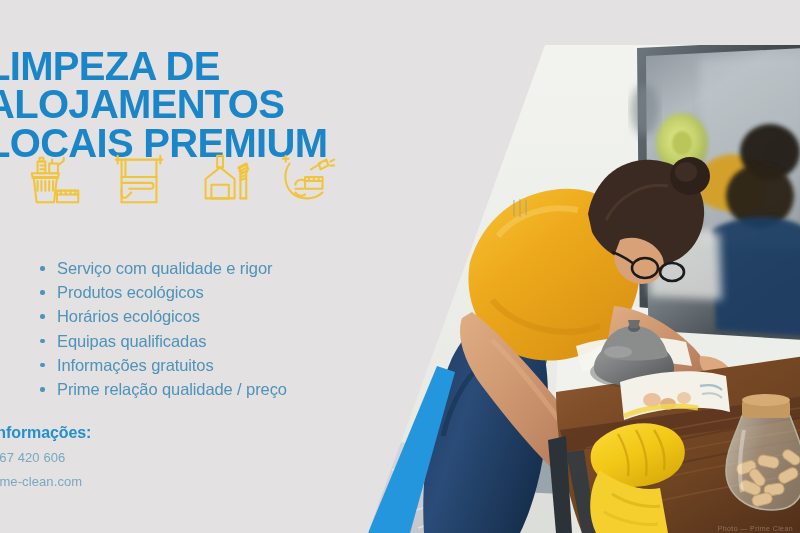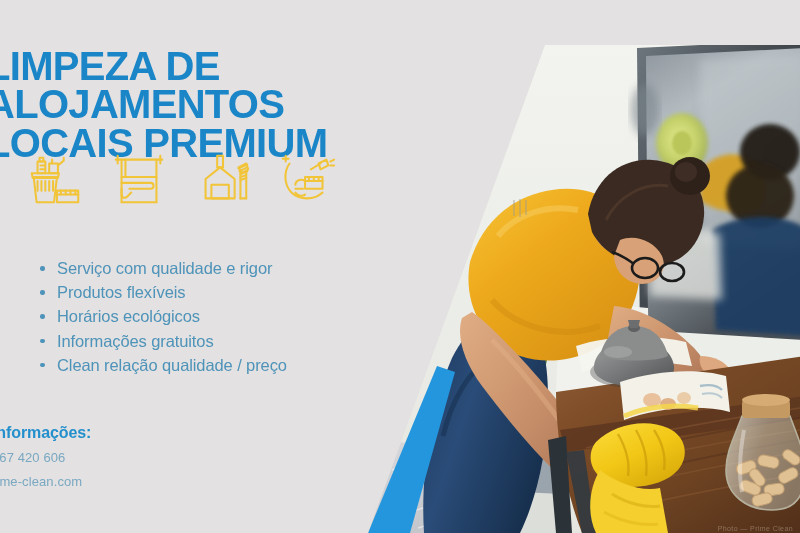--- a/index.html
+++ b/index.html
@@ -462,24 +462,25 @@
       <path d="M20 42 L28 42"></path>
       <path d="M20 46 C22 50 28 50 30 48"></path>
       <path d="M34 30 L34 34"></path>
         <path d="M39 30 L39 34"></path>
         <path d="M44 30 L44 34"></path>
     </svg>
   </div>
 
   <ul id="bullets">
     <li>Serviço com qualidade e rigor</li>
-    <li>Produtos flexíveis</li>
+    <li>Produtos ecológicos</li>
     <li>Horários ecológicos</li>
+    <li>Equipas qualificadas</li>
     <li>Informações gratuitos</li>
-    <li>Clean relação qualidade / preço</li>
+    <li>Prime relação qualidade / preço</li>
   </ul>
 
   <div id="contact">
     <div class="c-title">Informações:</div>
     <div class="c-line">967 420 606</div>
     <div class="c-line">rime-clean.com</div>
   </div>
 
   <div id="photo-credit">Photo — Prime Clean</div>
 

